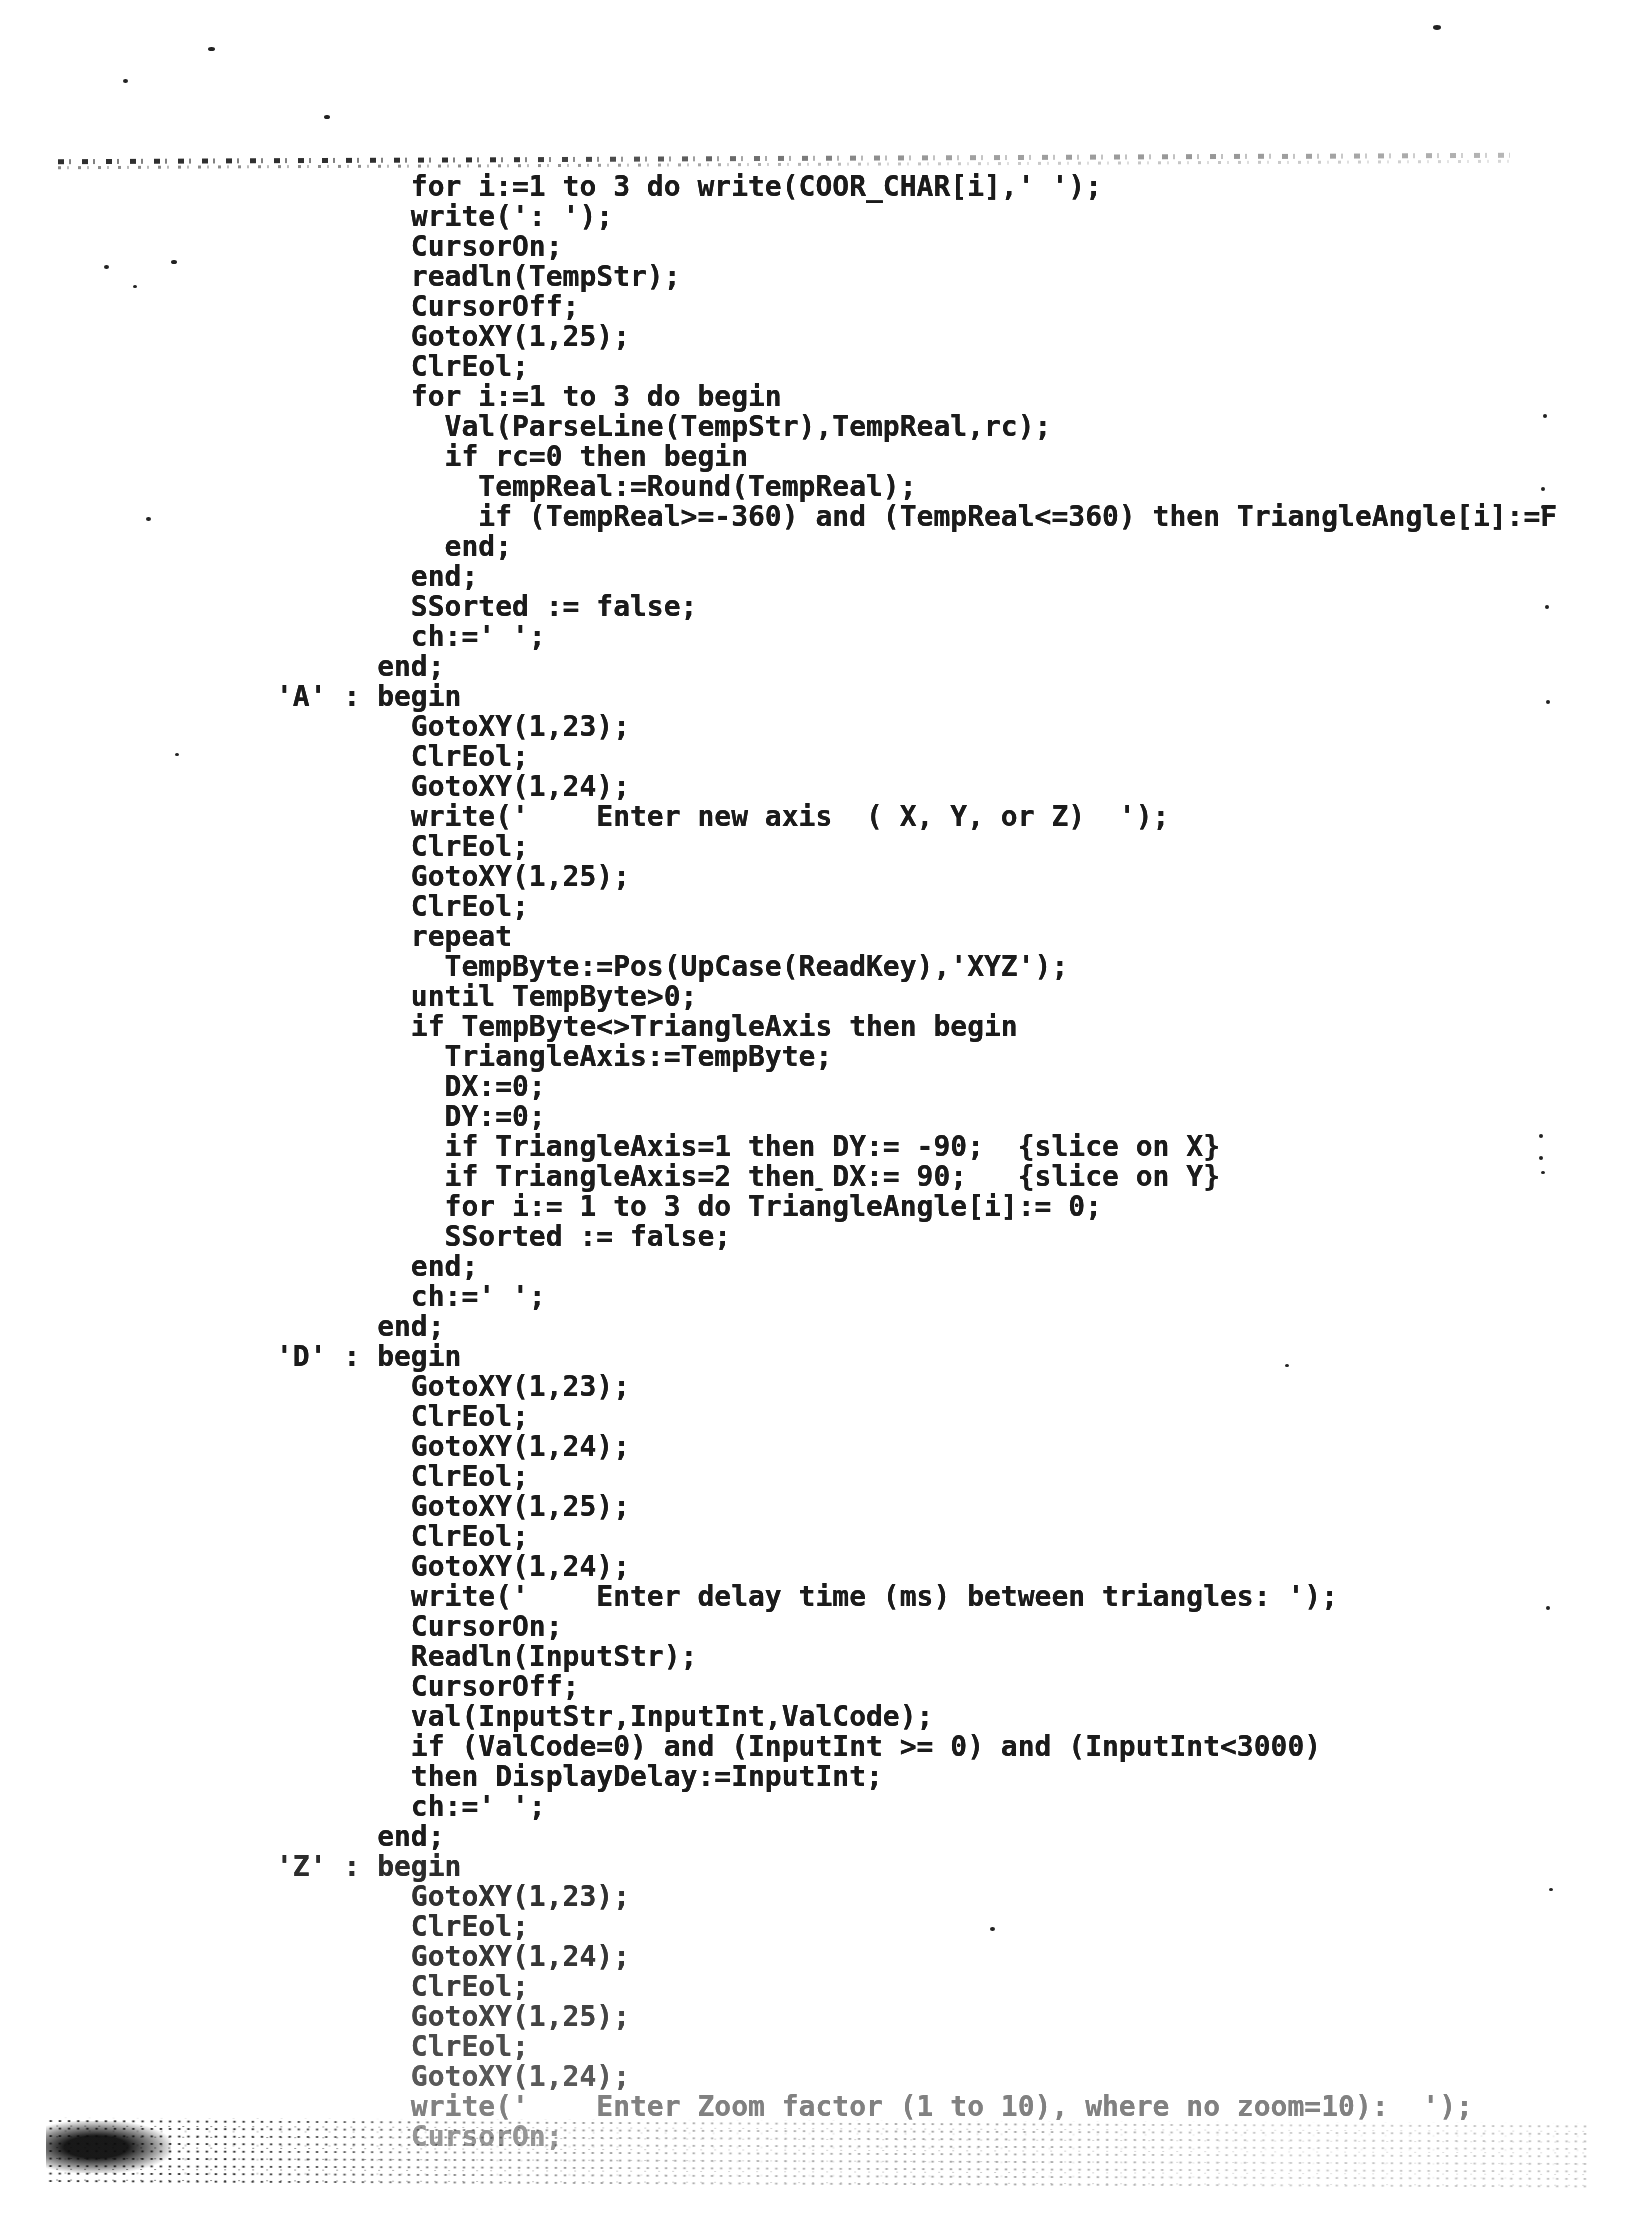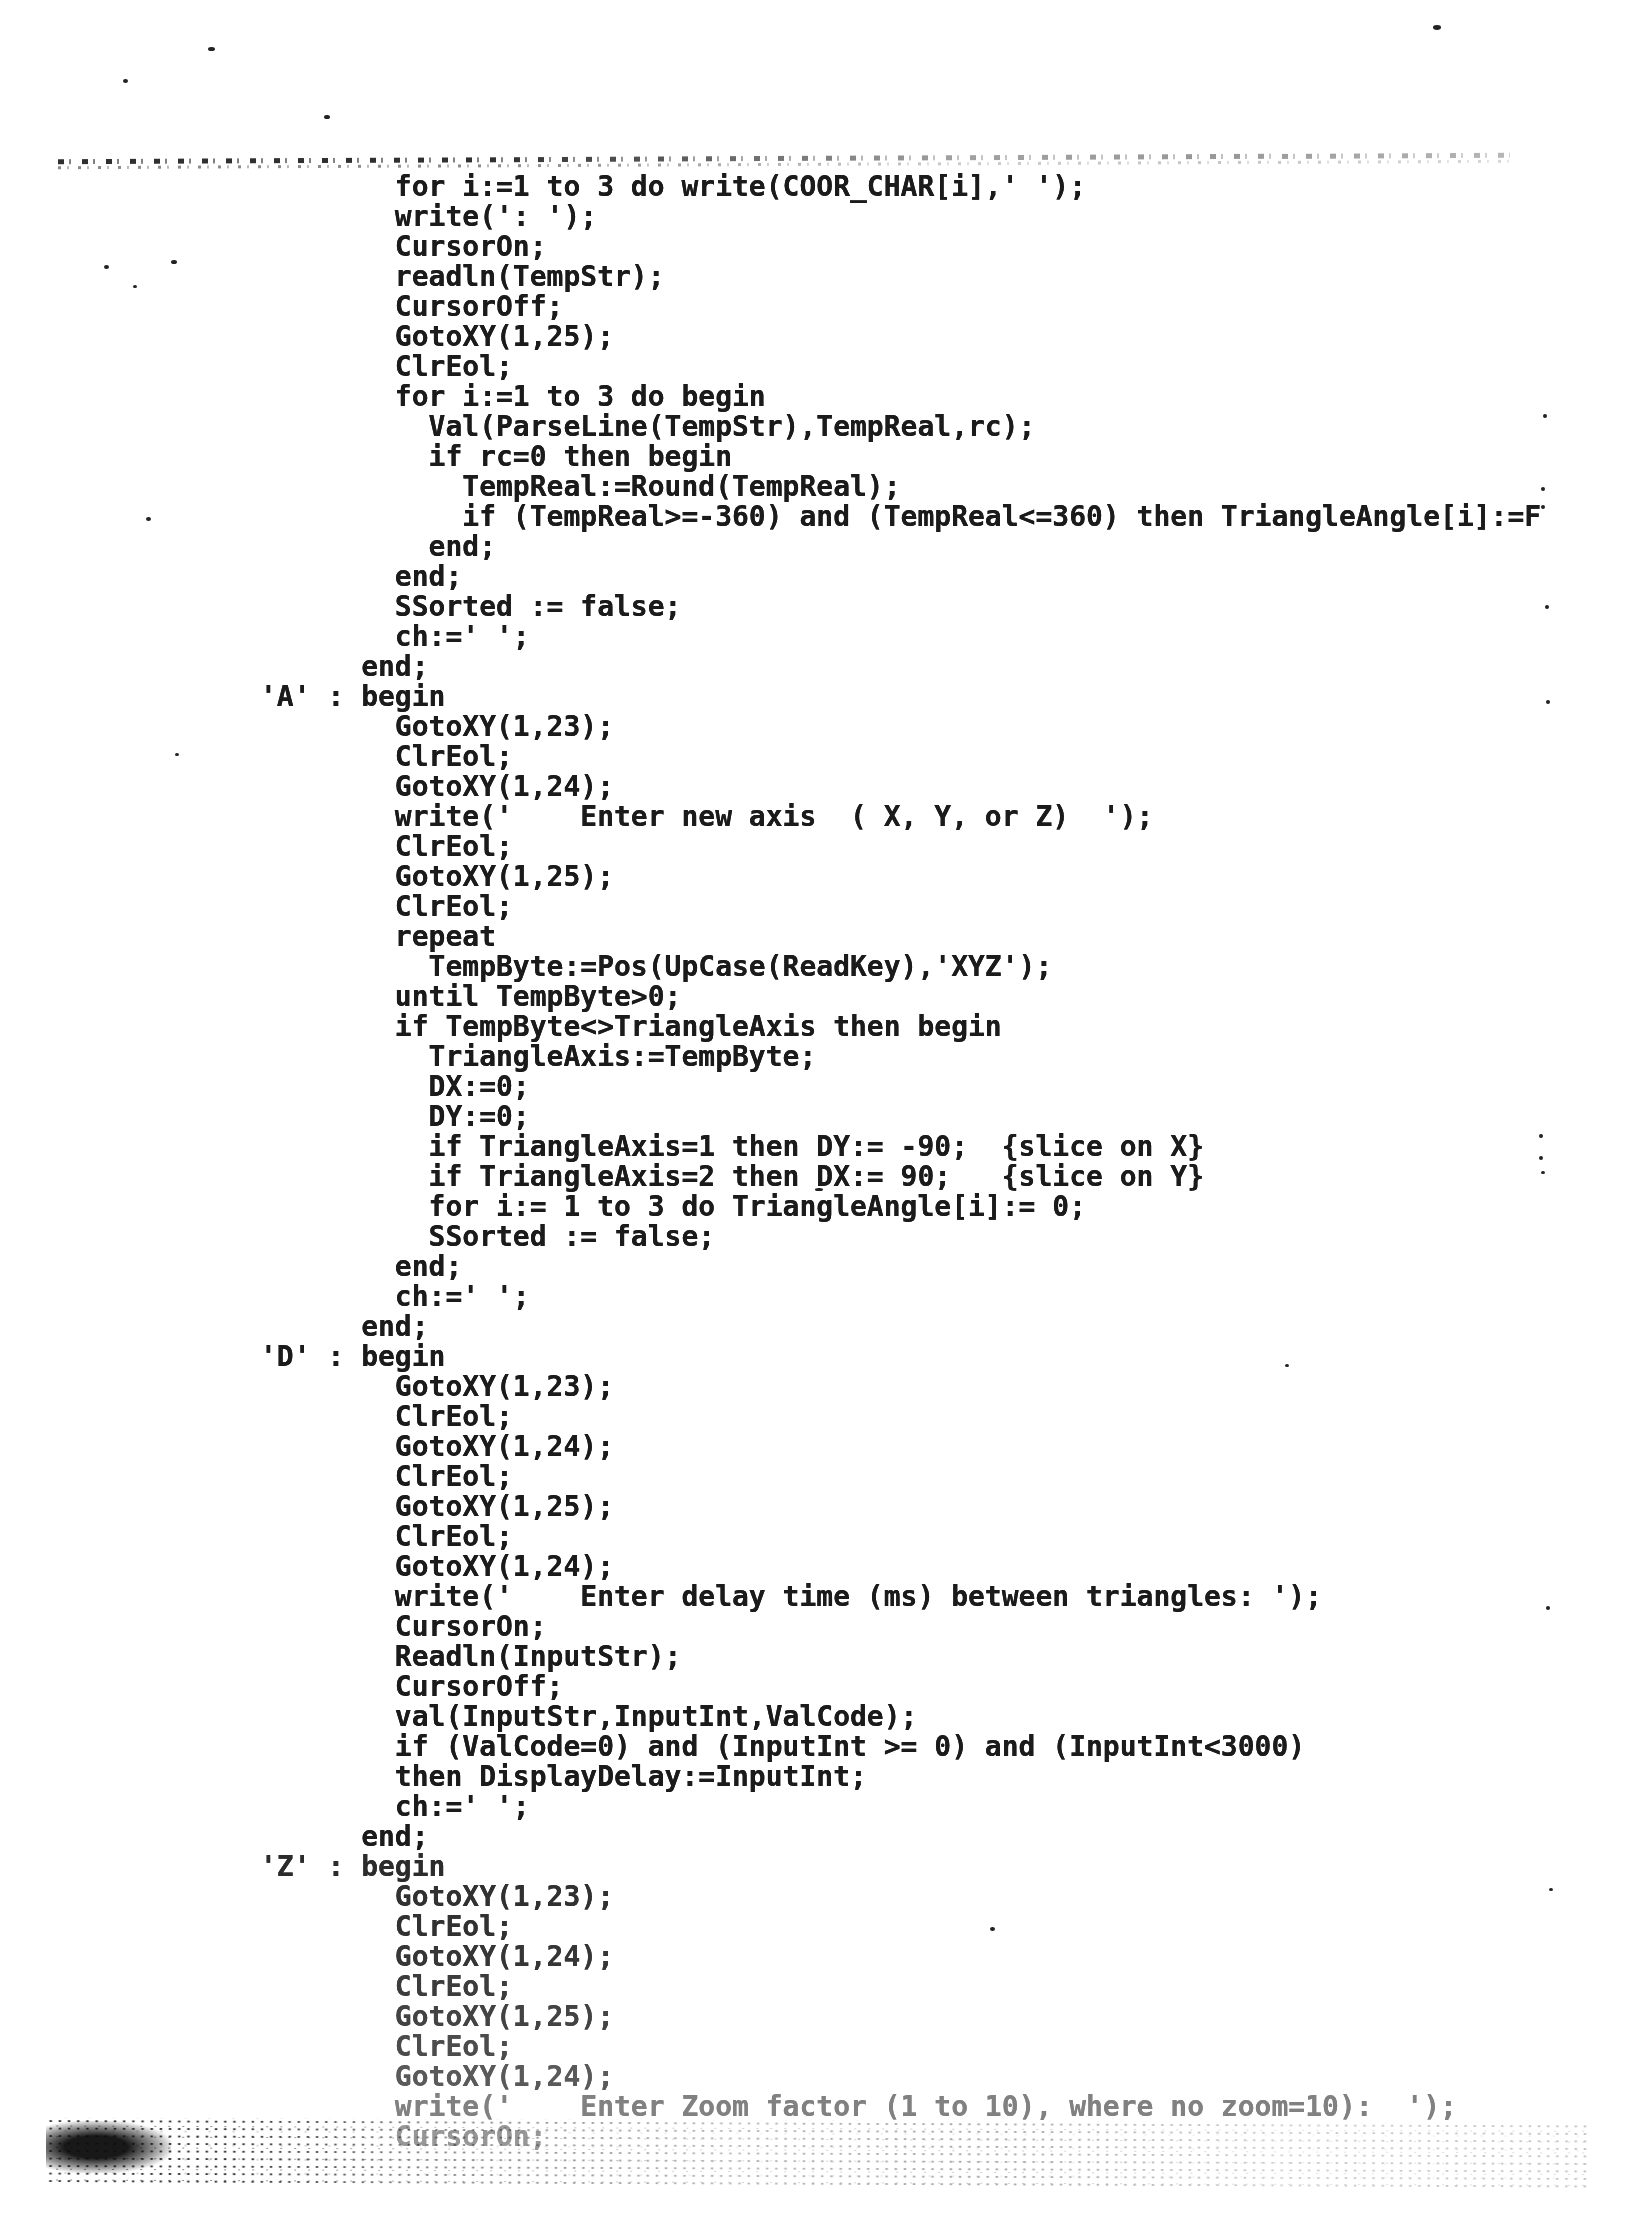--- a/index.html
+++ b/index.html
@@ -9,21 +9,21 @@
     position:relative;
     overflow:hidden;
     font-family:"DejaVu Sans Mono", monospace;
   }
   .page {
     position:absolute; inset:0;
     background:#ffffff;
   }
   .code-listing {
     position:absolute;
-    left:260px; top:172px;
+    left:276px; top:172px;
     font:700 28px/30px "DejaVu Sans Mono", monospace;
     color:#1b1b1b;
     white-space:pre;
     text-shadow:0 0 0.5px currentColor;
   }
   .code-line { height:30px; }
 
   
   .band-top {
     position:absolute; left:58px; top:152px; width:1452px; height:18.3px;

